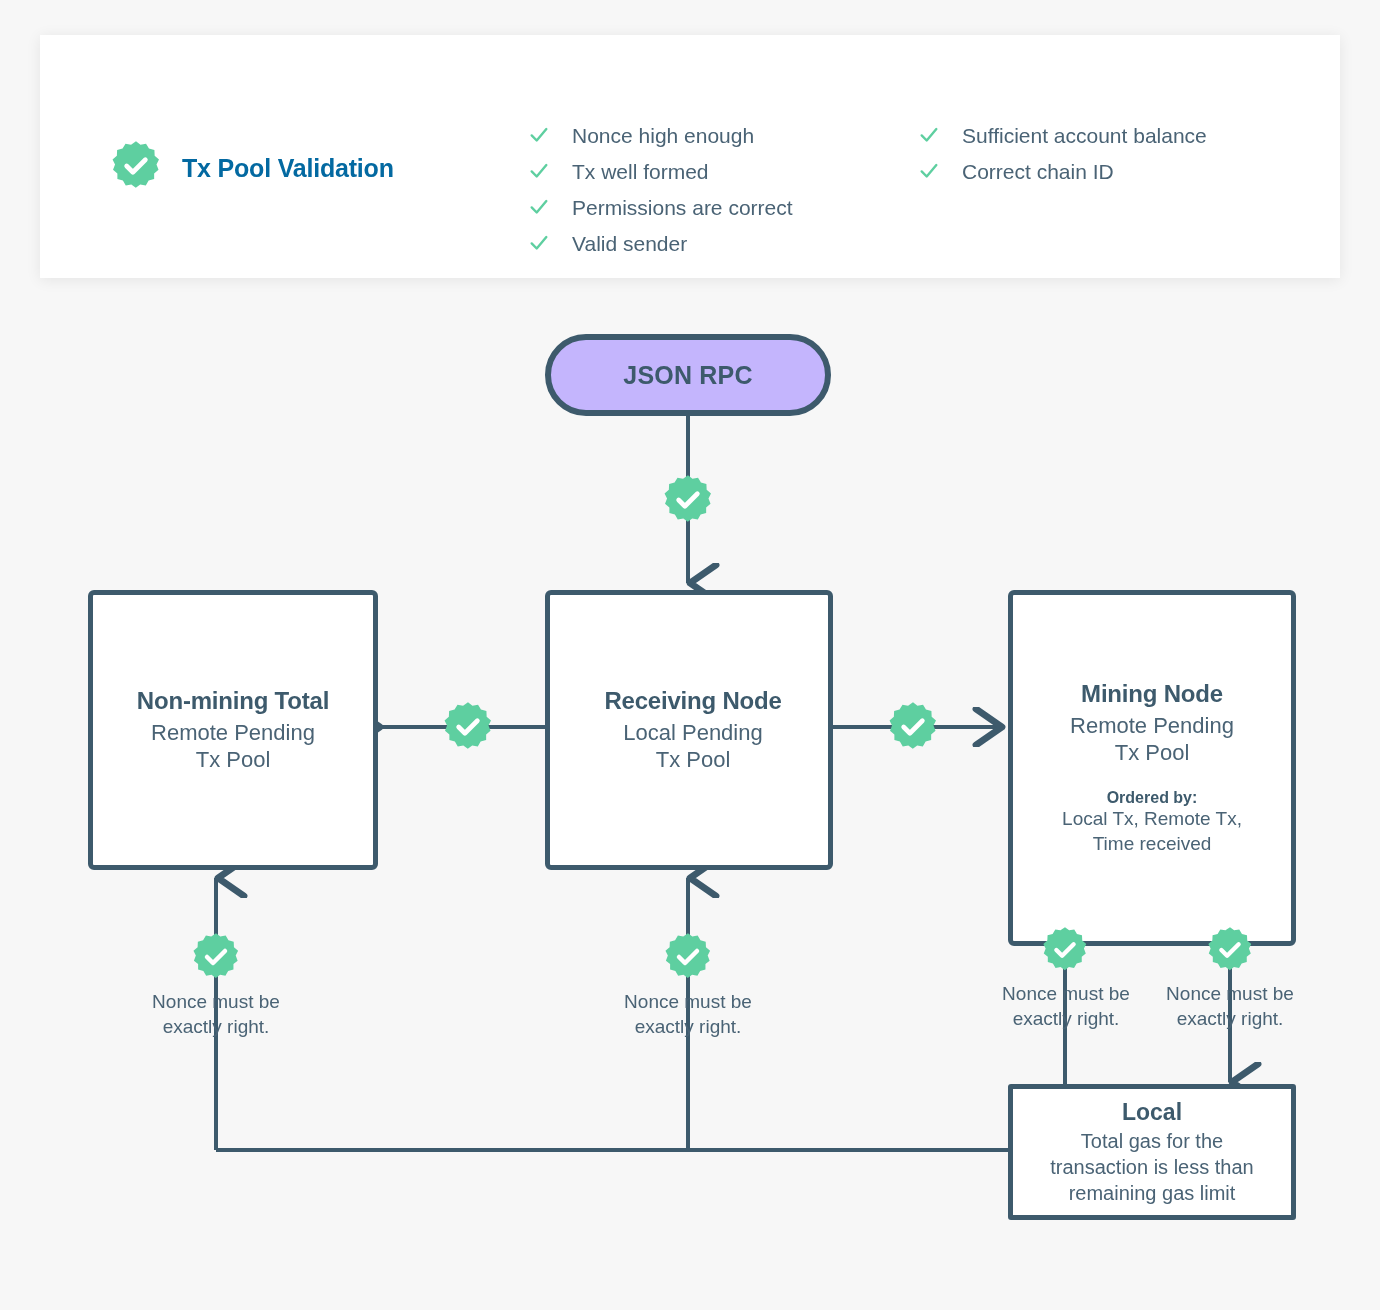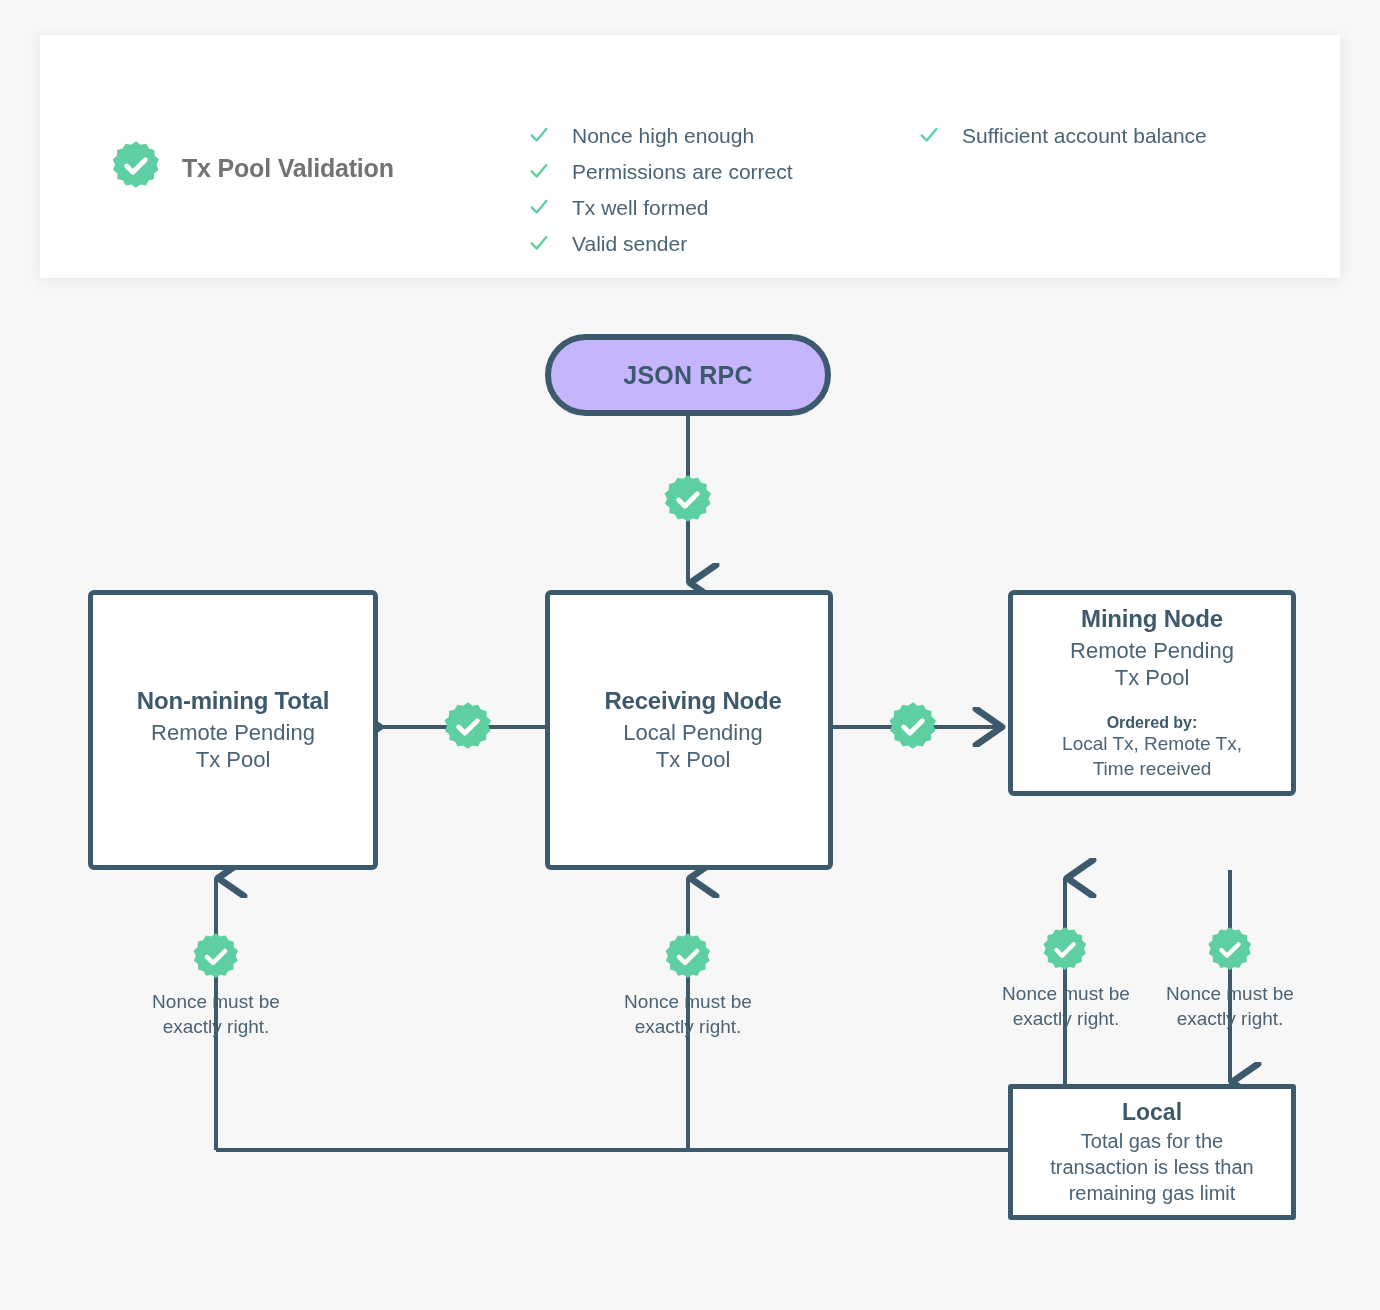--- a/index.html
+++ b/index.html
@@ -25,21 +25,21 @@
   .hc-title-wrap {
     position: absolute;
     left: 70px; top: 105px;
     display: flex;
     align-items: center;
     gap: 20px;
   }
   .hc-title {
     font-size: 25px;
     font-weight: bold;
-    color: #737373;
+    color: #0369a1;
     letter-spacing: -0.2px;
   }
 
   .check-list {
     position: absolute;
     list-style: none;
   }
   .check-list.col1 { left: 488px; top: 86px; }
   .check-list.col2 { left: 878px; top: 86px; }
 
@@ -173,48 +173,56 @@
           </svg>
       </span>
       <span>Nonce high enough</span>
     </li>
     <li>
       <span class="tick">
         <svg width="22" height="22" viewBox="0 0 24 24">
             <path fill="none" stroke="#5ecfa0" stroke-width="2.6" stroke-linecap="round" stroke-linejoin="round" d="M4 12.5 L9.5 18 L20 5.5"></path>
           </svg>
       </span>
+      <span>Tx well formed</span>
+    </li>
+    <li>
+      <span class="tick">
+        <svg width="22" height="22" viewBox="0 0 24 24">
+            <path fill="none" stroke="#5ecfa0" stroke-width="2.6" stroke-linecap="round" stroke-linejoin="round" d="M4 12.5 L9.5 18 L20 5.5"></path>
+          </svg>
+      </span>
       <span>Permissions are correct</span>
     </li>
     <li>
       <span class="tick">
         <svg width="22" height="22" viewBox="0 0 24 24">
             <path fill="none" stroke="#5ecfa0" stroke-width="2.6" stroke-linecap="round" stroke-linejoin="round" d="M4 12.5 L9.5 18 L20 5.5"></path>
           </svg>
       </span>
-      <span>Tx well formed</span>
-    </li>
-    <li>
-      <span class="tick">
-        <svg width="22" height="22" viewBox="0 0 24 24">
-            <path fill="none" stroke="#5ecfa0" stroke-width="2.6" stroke-linecap="round" stroke-linejoin="round" d="M4 12.5 L9.5 18 L20 5.5"></path>
-          </svg>
-      </span>
       <span>Valid sender</span>
     </li>
   </ul>
 
   <ul class="check-list col2">
     <li>
       <span class="tick">
         <svg width="22" height="22" viewBox="0 0 24 24">
             <path fill="none" stroke="#5ecfa0" stroke-width="2.6" stroke-linecap="round" stroke-linejoin="round" d="M4 12.5 L9.5 18 L20 5.5"></path>
           </svg>
       </span>
       <span>Sufficient account balance</span>
+    </li>
+    <li>
+      <span class="tick">
+        <svg width="22" height="22" viewBox="0 0 24 24">
+            <path fill="none" stroke="#5ecfa0" stroke-width="2.6" stroke-linecap="round" stroke-linejoin="round" d="M4 12.5 L9.5 18 L20 5.5"></path>
+          </svg>
+      </span>
+      <span>Correct chain ID</span>
     </li>
   </ul>
 </div>
 
 <svg class="wires" viewBox="0 0 1380 1310">
   <defs>
     <marker id="arrowDown" markerWidth="10" markerHeight="10" refX="5" refY="8" orient="auto">
       <path d="M0.5 1 L5 7.5 L9.5 1" fill="none" stroke="#3d5a6c" stroke-width="1.7" stroke-linecap="round" stroke-linejoin="round"></path>
     </marker>
     <marker id="arrowUp" markerWidth="10" markerHeight="10" refX="5" refY="2" orient="auto">
@@ -258,21 +266,21 @@
   <div class="n-sub" style="white-space:pre-line;">Remote Pending
 Tx Pool</div>
 </div>
 
 <div class="node" style="left:545px; top:590px; width:288px; height:280px;padding-left:8px;">
   <div class="n-title">Receiving Node</div>
   <div class="n-sub" style="white-space:pre-line;">Local Pending
 Tx Pool</div>
 </div>
 
-<div class="node" style="left:1008px; top:590px; width:288px; height:206px;">
+<div class="node" style="left:1008px; top:590px; width:288px; height:356px;">
   <div class="n-title">Mining Node</div>
   <div class="n-sub" style="white-space:pre-line;">Remote Pending
 Tx Pool</div>
   <div class="n-ordered-label">Ordered by:</div>
   <div class="n-ordered-val" style="white-space:pre-line;">Local Tx, Remote Tx,
 Time received</div>
 </div>
 
 <div class="block-box" style="left:1008px; top:1084px; width:288px; height:136px;">
   <div class="b-title">Local</div>

